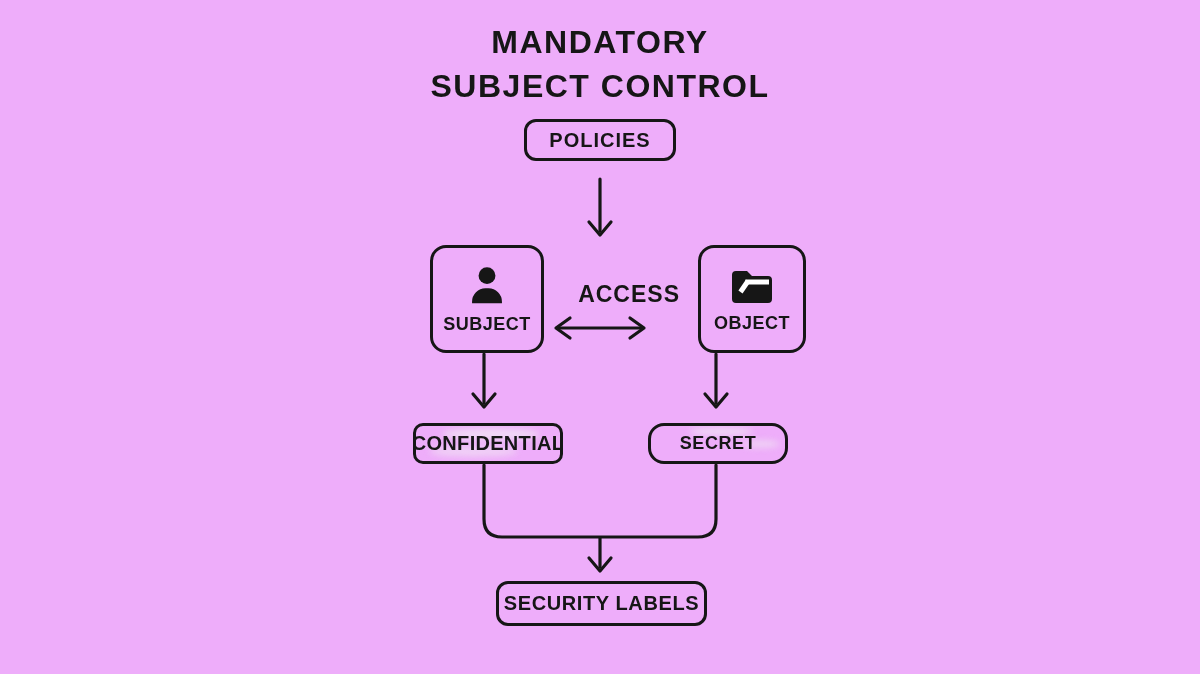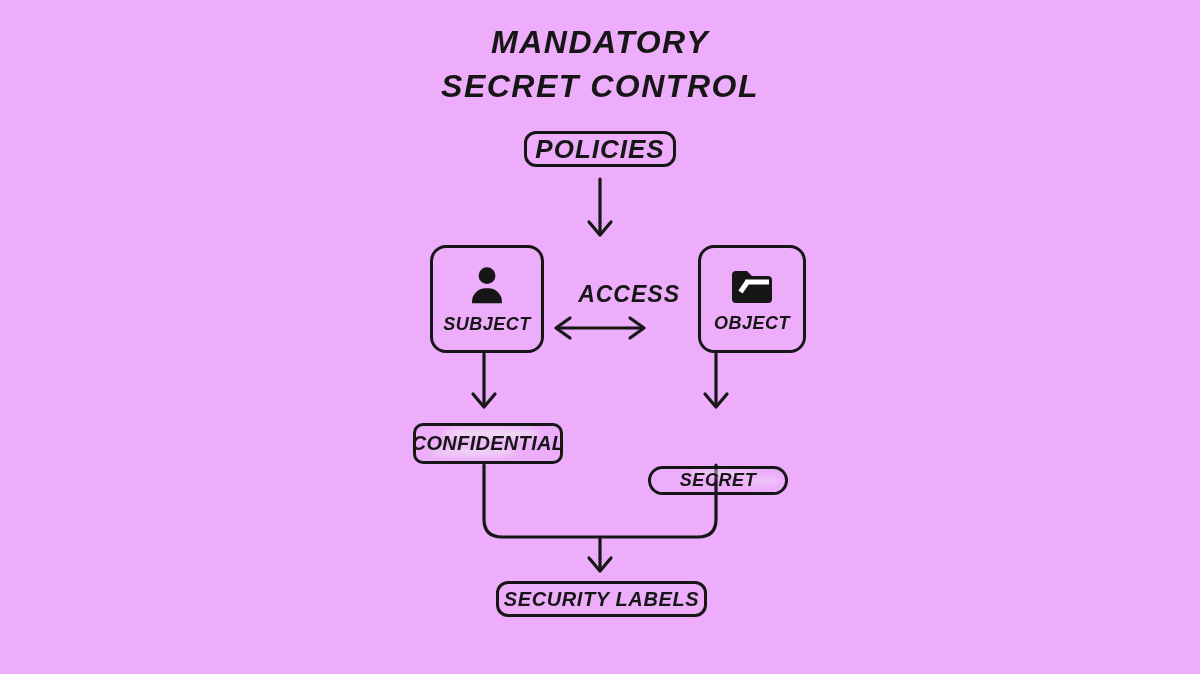--- a/index.html
+++ b/index.html
@@ -2,61 +2,60 @@
 <html style="--bg: #eeadfa; --ink: #161616; --hl: #f1e7f3; --slash: #ffffff;"><head>
 <meta charset="utf-8">
 <style>
   :root { --bg:#eeadfa; --ink:#161616; --hl:#f1e7f3; --slash:#ffffff; }
   * { box-sizing: border-box; }
   body { margin:0; background:var(--bg); }
   .stage {
     position:relative; width:1200px; height:674px; overflow:hidden;
     background:var(--bg); color:var(--ink);
     font-family:"Liberation Sans", sans-serif;
-    font-style:italic;
   }
   .title {
     position:absolute; top:20px; left:0; right:0; text-align:center;
     font-weight:800; font-size:32px; line-height:44px; letter-spacing:1.5px;
   }
   .wires { position:absolute; inset:0; width:1200px; height:674px; color:var(--ink); }
   .wires path { fill:none; stroke:currentColor; stroke-width:3.2; stroke-linecap:round; stroke-linejoin:round; }
   .box {
     position:absolute; border:3px solid var(--ink); border-radius:12px;
     display:flex; align-items:center; justify-content:center;
     font-weight:800; background:transparent; overflow:hidden;
   }
-  .policies { left:524px; top:131px; width:152px; height:36px; font-size:26px; letter-spacing:1px; }
+  .policies { left:524px; top:119px; width:152px; height:42px; font-size:20px; letter-spacing:1px; }
   .square   { flex-direction:column; border-radius:16px; gap:5px; overflow:visible; }
   .subject  { left:430px; top:245px; width:114px; height:108px; font-size:18px; letter-spacing:0.5px; }
   .object   { left:662px; top:245px; width:108px; height:108px; font-size:18px; letter-spacing:0.5px;margin-left:36px; }
   .icon { width:46px; height:46px; display:block; color:var(--ink); }
   .icon.folder { width:48px; height:44px; }
   .access {
     position:absolute; left:520px; top:281px; width:160px; text-align:right;
     font-weight:800; font-size:23px; letter-spacing:1px;
   }
   .confidential { left:413px; top:423px; width:150px; height:41px; font-size:20px; border-radius:10px; letter-spacing:0.3px; }
-  .secret       { left:648px; top:423px; width:140px; height:29px; font-size:18px; border-radius:16px; letter-spacing:0.6px;margin-top:43px; }
-  .seclabels    { left:496px; top:581px; width:211px; height:36px; font-size:20px; letter-spacing:0.6px; border-radius:12px; }
+  .secret       { left:648px; top:423px; width:140px; height:41px; font-size:18px; border-radius:16px; letter-spacing:0.6px; }
+  .seclabels    { left:496px; top:581px; width:211px; height:45px; font-size:20px; letter-spacing:0.6px; border-radius:12px; }
   .smudge { position:absolute; background:var(--hl); filter:blur(3px); border-radius:50%; pointer-events:none; }
   .s1 { left:18%; top:5%;  width:68%; height:36%; opacity:.75; }
   .s2 { left:9%;  top:56%; width:62%; height:32%; opacity:.6; }
   .s3 { left:28%; top:6%;  width:48%; height:20%; opacity:.85; }
   .s4 { left:68%; top:40%; width:28%; height:24%; opacity:.6; }
   .z { position:relative; }
 </style>
 </head>
 <body>
 
 <div class="stage">
 
   <header class="title">
     <div>MANDATORY</div>
-    <div>SECRET CONTROL</div>
+    <div>SUBJECT CONTROL</div>
   </header>
 
   <svg class="wires" viewBox="0 0 1200 674" aria-hidden="true">
     <g>
       <path d="M600 179 V231"></path>
       <path d="M589 222 L600 235 L611 222"></path>
     </g>
     <g>
       <path d="M559 328 H641"></path>
       <path d="M570 318 L556 328 L570 338"></path>

